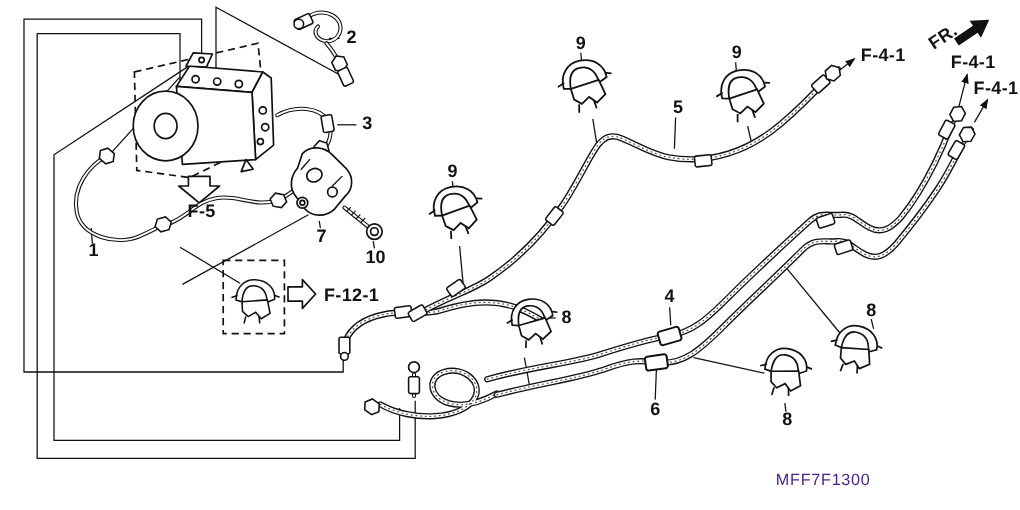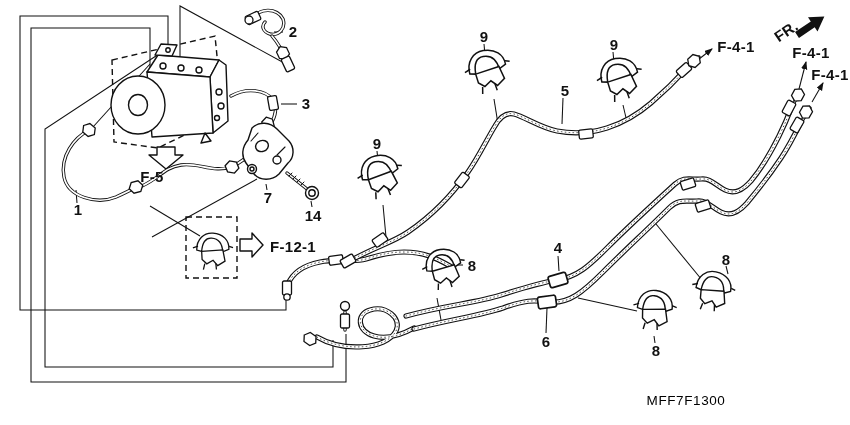--- a/index.html
+++ b/index.html
@@ -10,21 +10,21 @@
   .stage svg{position:absolute;left:0;top:0;}
   .lbl{
     position:absolute;transform:translate(-50%,-50%);
     font:700 15px "Liberation Sans",sans-serif;color:#111;white-space:nowrap;
     user-select:none;
   }
   .ref{font-weight:700;letter-spacing:.3px;}
   .fr{transform:translate(-50%,-50%) rotate(-34deg);}
   .code{
     position:absolute;transform:translate(-50%,-50%);
-    font:400 13.5px "Liberation Sans",sans-serif;color:#000000;letter-spacing:.6px;
+    font:400 13.5px "Liberation Sans",sans-serif;color:#4c1d95;letter-spacing:.6px;
   }
   .art{stroke:#111;fill:none;stroke-linecap:round;stroke-linejoin:round;}
   .tube-o{stroke:#111;stroke-width:5.2;fill:none;stroke-linecap:round;stroke-linejoin:round;}
   .tube-i{stroke:#fff;stroke-width:2.9;fill:none;stroke-linecap:round;stroke-linejoin:round;}
   .tube-t{stroke:#444;stroke-width:1;fill:none;stroke-dasharray:.7 3.2;stroke-linecap:round;}
   .thin-o{stroke:#111;stroke-width:3.4;fill:none;stroke-linecap:round;stroke-linejoin:round;}
   .thin-i{stroke:#fff;stroke-width:1.6;fill:none;stroke-linecap:round;stroke-linejoin:round;}
   .ldr{stroke:#111;stroke-width:1.05;fill:none;}
   .dash{stroke:#111;stroke-width:1.4;fill:none;stroke-dasharray:6 4;}
   .part{fill:#fff;stroke:#111;stroke-width:1.4;stroke-linejoin:round;}
@@ -238,23 +238,23 @@
 <div class="lbl" style="left:558px;top:247px">4</div>
 <div class="lbl" style="left:565px;top:90px">5</div>
 <div class="lbl" style="left:546px;top:341px">6</div>
 <div class="lbl" style="left:268px;top:197px">7</div>
 <div class="lbl" style="left:472px;top:265px">8</div>
 <div class="lbl" style="left:726px;top:259px">8</div>
 <div class="lbl" style="left:656px;top:350px">8</div>
 <div class="lbl" style="left:377px;top:143px">9</div>
 <div class="lbl" style="left:484px;top:36px">9</div>
 <div class="lbl" style="left:614px;top:44px">9</div>
-<div class="lbl" style="left:313px;top:215px">14</div>
-
-<div class="lbl ref" style="left:152px;top:176px">F-5</div>
+<div class="lbl" style="left:313px;top:215px">10</div>
+
+<div class="lbl ref" style="left:168px;top:176px">F-5</div>
 <div class="lbl ref" style="left:293px;top:246px">F-12-1</div>
 <div class="lbl ref" style="left:736px;top:46px">F-4-1</div>
 <div class="lbl ref" style="left:811px;top:52px">F-4-1</div>
 <div class="lbl ref" style="left:830px;top:74px">F-4-1</div>
 <div class="lbl ref fr" style="left:786px;top:31px">FR.</div>
 
 <div class="code" style="left:686px;top:400px">MFF7F1300</div>
 
 </div>
 

